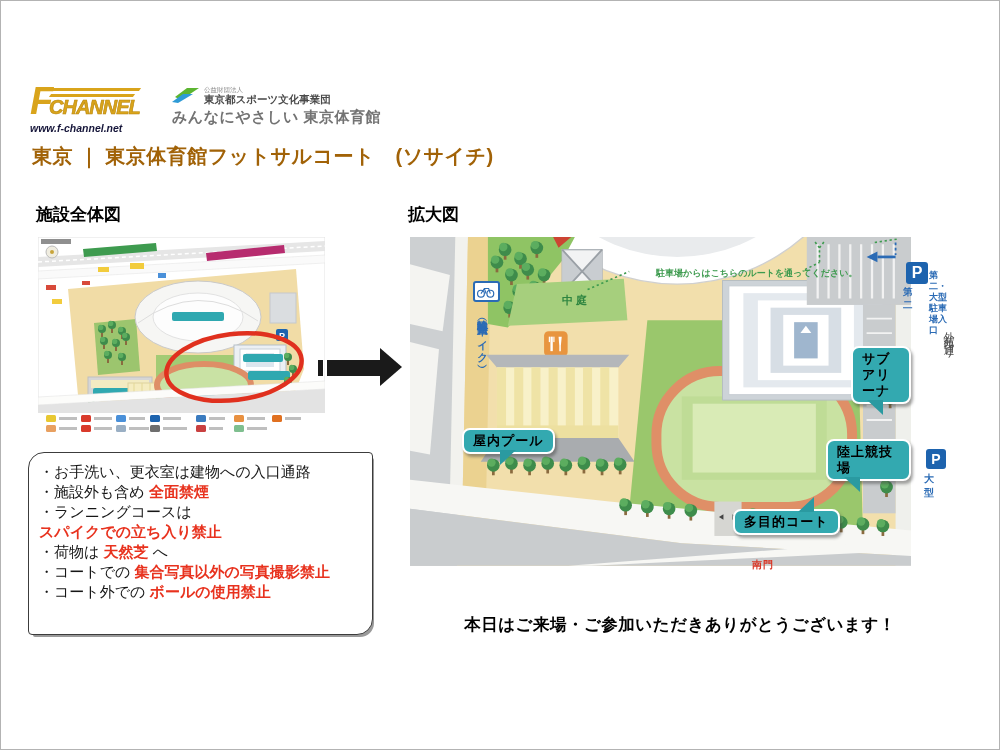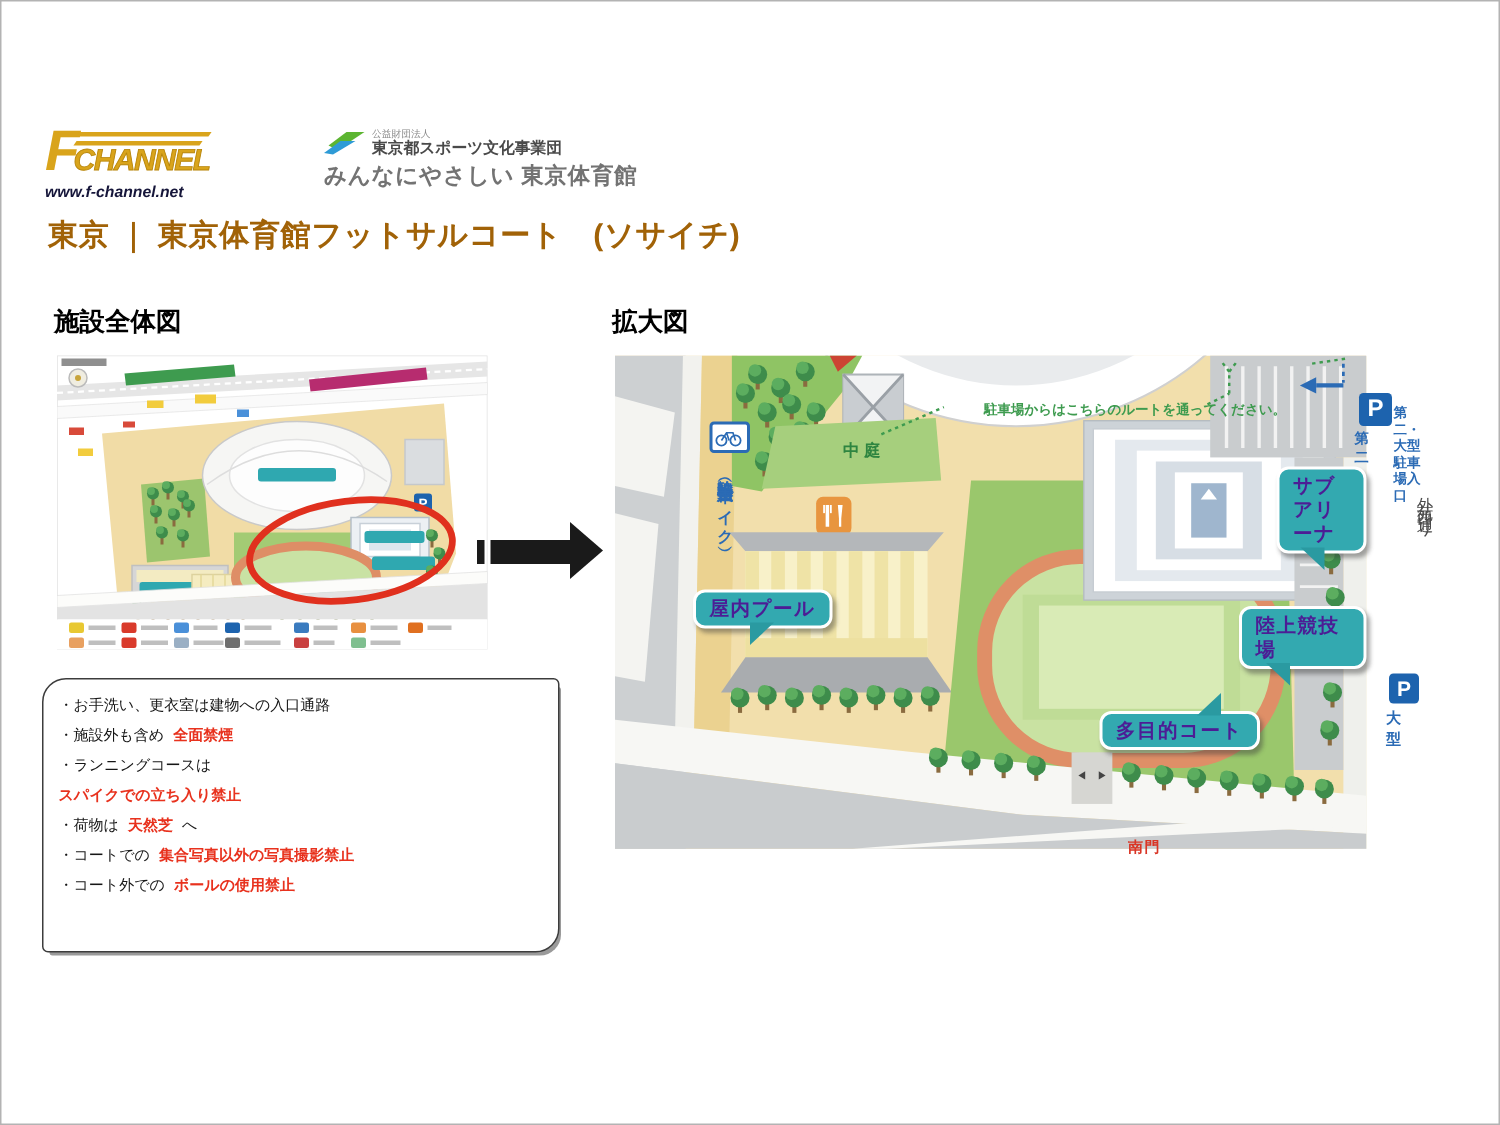--- a/index.html
+++ b/index.html
@@ -7,21 +7,21 @@
   .page{position:absolute;inset:0;box-shadow:inset 0 0 0 1px #b3b3b3;background:#fff;}
 
   
   .fchannel{position:absolute;left:30px;top:84px;width:130px;height:56px;}
   .fc-row{position:relative;height:40px;}
   .fc-f{position:absolute;left:0;top:-2px;font-size:38px;font-weight:bold;font-style:italic;color:#d9a41b;letter-spacing:-2px;line-height:38px;}
   .fc-line1{position:absolute;left:22px;top:4px;width:88px;height:3px;background:#d9a41b;transform:skewX(-35deg);}
   .fc-line2{position:absolute;left:20px;top:10px;width:84px;height:3px;background:#d9a41b;transform:skewX(-35deg);}
   .fc-brand{position:absolute;left:19px;top:12px;font-size:20px;font-weight:bold;font-style:italic;color:#d9a41b;letter-spacing:-1px;-webkit-text-stroke:.6px #b8860b;}
   .fc-url{position:absolute;left:0;top:38px;font-size:10.5px;font-weight:bold;font-style:italic;color:#16163a;letter-spacing:0;}
-  .orglogo{position:absolute;left:172px;top:86px;width:210px;height:48px;margin-left:44px;}
+  .orglogo{position:absolute;left:172px;top:86px;width:210px;height:48px;}
   .org-top{display:flex;align-items:flex-start;}
   .org-swoosh{width:28px;height:18px;margin-right:4px;flex:none;}
   .org-small{font-size:6.5px;color:#8a8a8a;line-height:7px;}
   .org-name{font-size:10.5px;color:#4a4a4a;font-weight:bold;line-height:12px;}
   .org-tagline{font-size:15px;color:#737373;font-weight:bold;margin-top:3px;letter-spacing:.5px;}
   .main-title{position:absolute;left:32px;top:143px;font-size:20px;font-weight:bold;color:#a16207;letter-spacing:.5px;}
   .sec-label{position:absolute;font-size:17px;font-weight:bold;color:#000;}
   #overview-label{left:36px;top:203px;}
   #enlarged-label{left:408px;top:203px;}
 
@@ -41,34 +41,34 @@
   .bike-icon{left:63px;top:44px;width:27px;height:21px;background:#fff;border:2px solid #2b6bb5;border-radius:3px;box-sizing:border-box;}
   .p-icon{position:absolute;background:#1d63ae;color:#fff;font-weight:bold;text-align:center;border-radius:3px;}
   #p-no2{left:496px;top:25px;width:22px;height:22px;font-size:16px;line-height:22px;}
   #p-large{left:516px;top:212px;width:20px;height:20px;font-size:14px;line-height:20px;}
   .p-cap{position:absolute;font-weight:bold;color:#2b6bb5;}
   #p-no2-cap{left:493px;top:49px;font-size:9.5px;}
   #p-entrance{left:519px;top:33px;font-size:9px;line-height:11px;white-space:pre-line;color:#2b6bb5;font-weight:bold;}
   #p-large-cap{left:514px;top:235px;font-size:10px;}
   .south-gate{left:342px;top:321px;font-size:10px;font-weight:bold;color:#d93525;letter-spacing:1px;}
 
-  .badge{position:absolute;background:#33a9b0;color:#4c1d95;font-weight:bold;font-size:13px;line-height:16px;padding:3px 9px;border:2px solid #fff;border-radius:8px;box-shadow:2px 3px 3px rgba(60,60,60,.45);letter-spacing:1px;}
+  .badge{position:absolute;background:#33a9b0;color:#000000;font-weight:bold;font-size:13px;line-height:16px;padding:3px 9px;border:2px solid #fff;border-radius:8px;box-shadow:2px 3px 3px rgba(60,60,60,.45);letter-spacing:1px;margin-top:35px;}
   .badge .tail{position:absolute;width:0;height:0;}
   #badge-pool{left:52px;top:156px;}
   #badge-pool .tail{bottom:-13px;left:36px;border-top:15px solid #2a9aa1;border-right:16px solid transparent;}
   #badge-sub{left:441px;top:74px;}
   #badge-sub .tail{bottom:-13px;left:14px;border-top:15px solid #2a9aa1;border-left:16px solid transparent;}
   #badge-ath{left:416px;top:167px;}
   #badge-ath .tail{bottom:-13px;left:16px;border-top:15px solid #2a9aa1;border-left:16px solid transparent;}
   #badge-multi{left:323px;top:237px;}
   #badge-multi .tail{top:-14px;right:24px;border-bottom:15px solid #2a9aa1;border-left:16px solid transparent;}
 
   
   #rules-box{position:absolute;left:28px;top:452px;width:345px;height:183px;box-sizing:border-box;border:1.5px solid #3c3c3c;border-radius:16px 4px 16px 4px;background:#fff;box-shadow:3px 4px 0 -2px #9a9a9a;padding:9px 10px;}
-  .rule-line{font-size:10px;line-height:20px;color:#161616;white-space:nowrap;font-family:Liberation Mono, monospace;}
+  .rule-line{font-size:15px;line-height:20px;color:#161616;white-space:nowrap;}
   .rule-line .red{color:#e8321e;font-weight:bold;}
 
   
   #thanks{position:absolute;left:400px;top:614px;width:560px;text-align:center;font-size:16.5px;font-weight:bold;color:#000;letter-spacing:.5px;}
 </style>
 </head>
 <body>
 
 <div class="page">
 
@@ -424,14 +424,15 @@
   <div id="rules-box">
       <div class="rule-line"><span>・お手洗い、更衣室は建物への入口通路</span></div>
       <div class="rule-line"><span>・施設外も含め </span><span class="red">全面禁煙</span></div>
       <div class="rule-line"><span>・ランニングコースは</span></div>
       <div class="rule-line"><span>  </span><span class="red">スパイクでの立ち入り禁止</span></div>
       <div class="rule-line"><span>・荷物は </span><span class="red">天然芝</span><span> へ</span></div>
       <div class="rule-line"><span>・コートでの </span><span class="red">集合写真以外の写真撮影禁止</span></div>
       <div class="rule-line"><span>・コート外での </span><span class="red">ボールの使用禁止</span></div>
     </div>
 
+  <div id="thanks">本日はご来場・ご参加いただきありがとうございます！</div>
 
 </div>
 
 </body></html>

